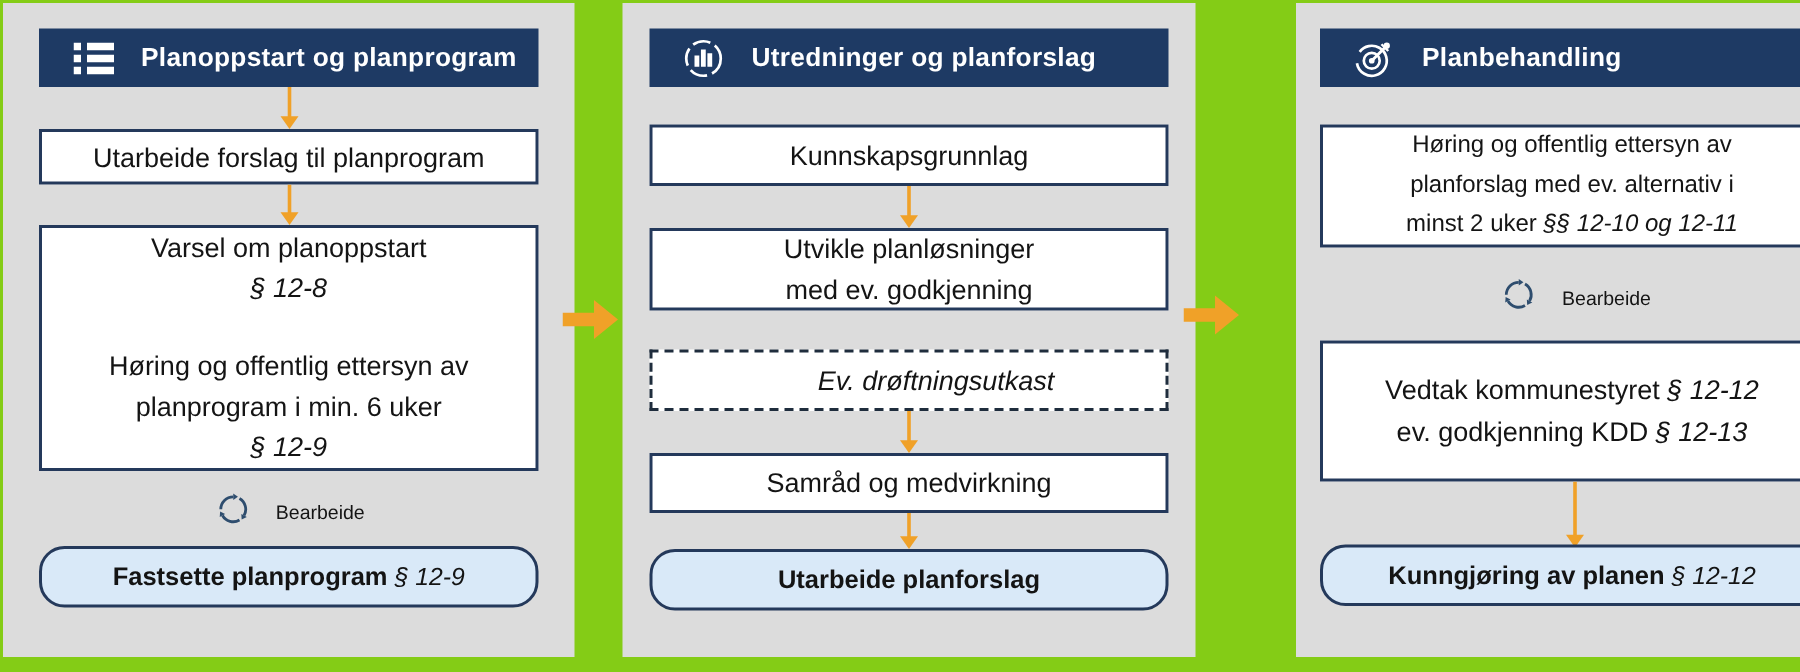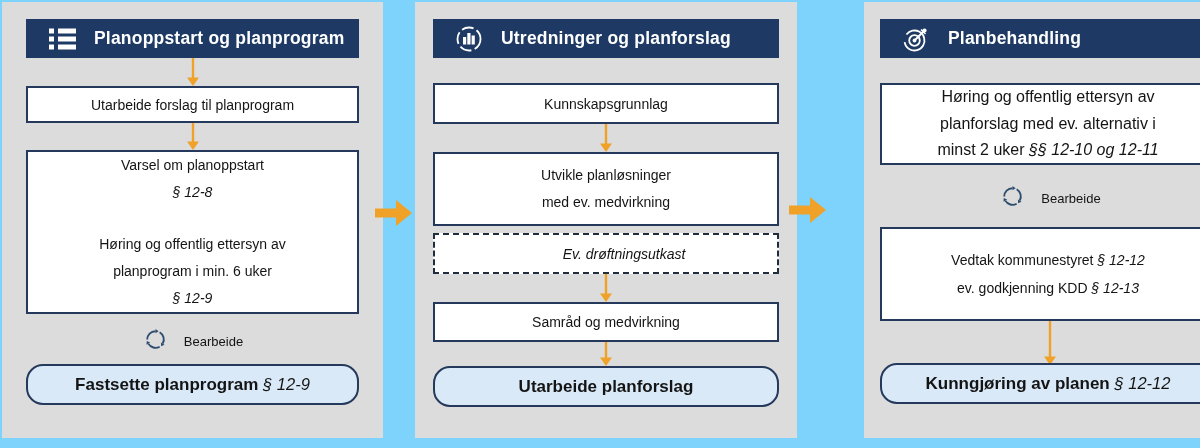--- a/index.html
+++ b/index.html
@@ -1,29 +1,29 @@
 <!DOCTYPE html>
 <html><head>
 <meta charset="utf-8">
 <style>
   html,body{margin:0;padding:0;background:#ffffff;}
-  .canvas{position:relative;width:1200px;height:448px;background:#7dd3fc;
+  .canvas{position:relative;width:1200px;height:448px;background:#84cc16;
           font-family:"Liberation Sans",sans-serif;color:#141414;overflow:hidden;}
   .panel{position:absolute;top:2px;height:436px;background:#dcdcdc;}
   #panel1{left:2px;width:381px;}
   #panel2{left:415px;width:382px;}
   #panel3{left:864px;width:372px;}
 
   .hdr{position:absolute;background:#1e3a64;color:#ffffff;display:flex;align-items:center;
        box-sizing:border-box;padding-left:20px;font-weight:bold;font-size:17.5px;letter-spacing:.2px;}
   .hdr .ic{display:flex;align-items:center;justify-content:center;width:32px;margin-right:16px;flex:0 0 auto;}
 
   .box{position:absolute;background:#ffffff;border:2px solid #24395b;box-sizing:border-box;
        display:flex;flex-direction:column;align-items:center;justify-content:center;
-       text-align:center;font-size:14px;line-height:26px;}
+       text-align:center;font-size:18px;line-height:26px;}
   .box .line{display:block;}
   .tall-lines .line{height:27px;line-height:27px;}
   .ref{font-style:italic;}
   .dashed{border:2px dashed #1f2d3d;font-style:italic;padding-left:36px;}
   .blue{background:#d9e9f8;font-weight:bold;font-size:17px;border-radius:17px;}
   .blue .ref{font-weight:normal;font-size:16.5px;}
 
   .cycle-row{position:absolute;left:0;right:0;display:flex;align-items:center;
              justify-content:center;gap:15px;font-size:13px;}
   .varrow{position:absolute;left:50%;transform:translateX(-50%);line-height:0;}
@@ -124,23 +124,23 @@
       <span>Kunnskapsgrunnlag</span>
     </div>
 
     <div class="varrow" style="top:122px;">
       <svg width="14" height="28" viewBox="0 0 14 28">
         <rect x="5.8" y="0" width="2.4" height="20" fill="#f0a128"></rect>
         <polygon points="1,19.5 13,19.5 7,28" fill="#f0a128"></polygon>
       </svg>
     </div>
 
-    <div class="box" style="left:18px;top:150px;width:346px;height:74px;line-height:27px;">
+    <div class="box" style="left:18px;top:150px;width:346px;height:55px;line-height:27px;">
       <span class="line">Utvikle planløsninger</span>
-      <span class="line">med ev. medvirkning</span>
+      <span class="line">med ev. godkjenning</span>
     </div>
 
     <div class="box dashed" style="left:18px;top:231px;width:346px;height:41px;">
       <span>Ev. drøftningsutkast</span>
     </div>
 
     <div class="varrow" style="top:272px;">
       <svg width="14" height="28" viewBox="0 0 14 28">
         <rect x="5.8" y="0" width="2.4" height="20" fill="#f0a128"></rect>
         <polygon points="1,19.5 13,19.5 7,28" fill="#f0a128"></polygon>

